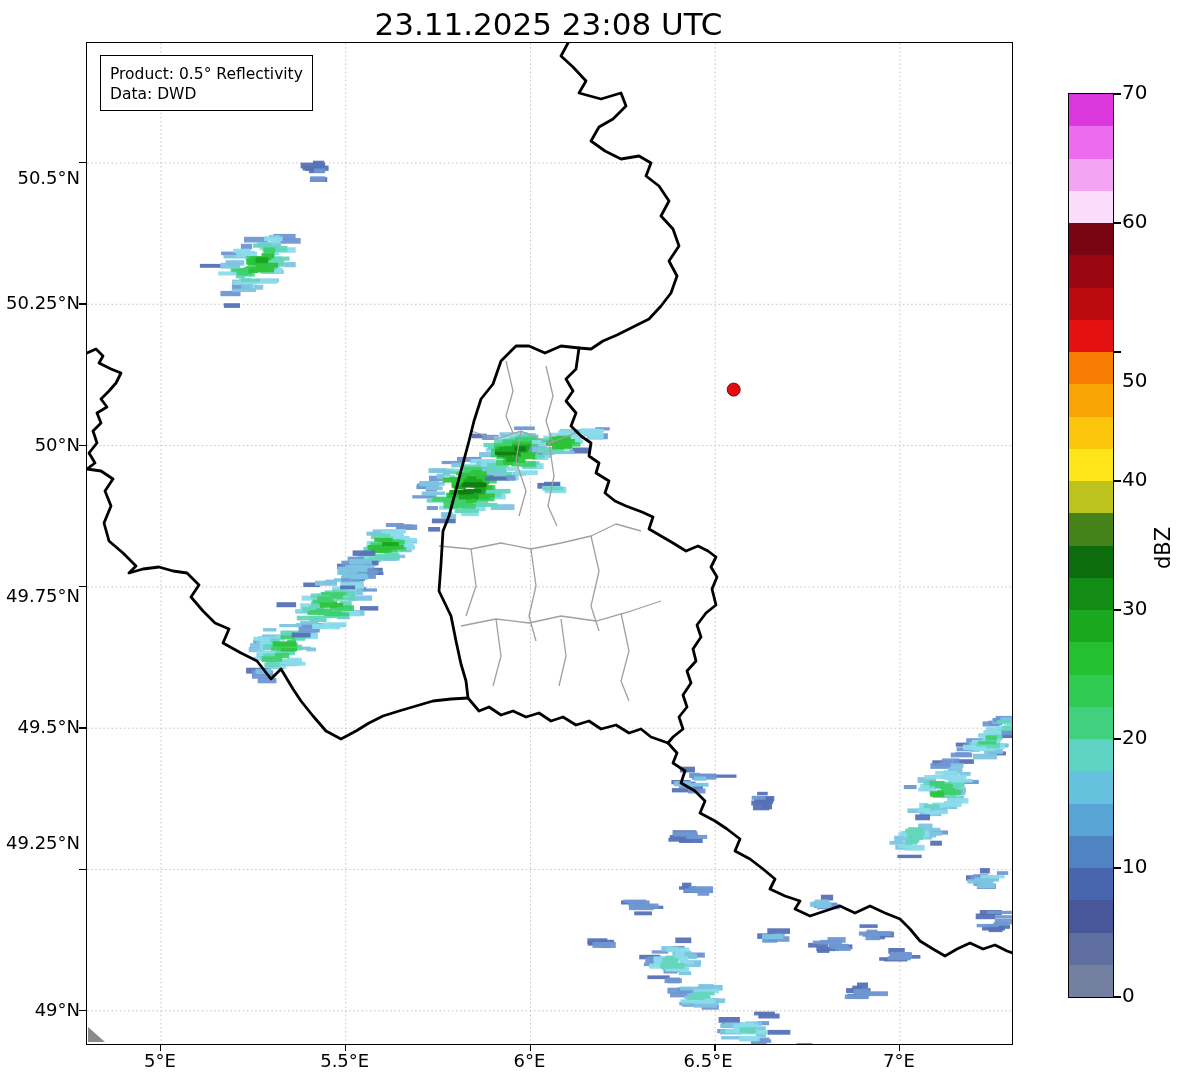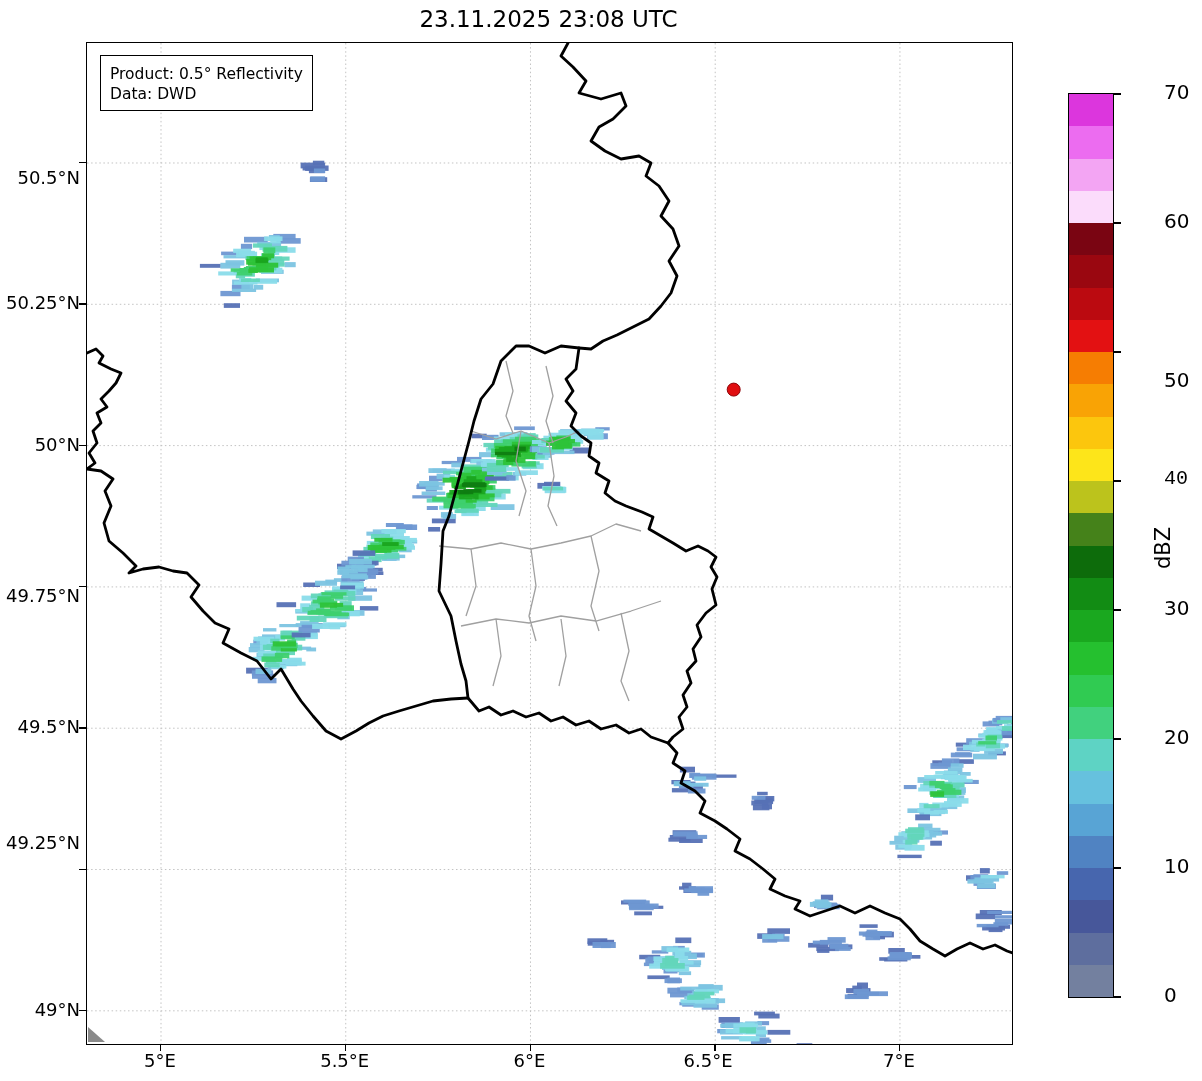--- a/index.html
+++ b/index.html
@@ -1,31 +1,31 @@
 <!DOCTYPE html>
 <html><head>
 <meta charset="utf-8">
 <style>
   html,body{margin:0;padding:0;background:#ffffff;}
   .figure{position:relative;width:1202px;height:1081px;background:#ffffff;
           font-family:"DejaVu Sans","Liberation Sans",sans-serif;color:#000;}
   .title{position:absolute;left:86px;top:6px;width:925px;text-align:center;
-         font-size:23px;letter-spacing:0px;}
+         font-size:31px;letter-spacing:0px;}
   .plot{position:absolute;left:86px;top:42px;width:925px;height:1001px;
         border:1.6px solid #000;box-sizing:content-box;background:#fff;overflow:hidden;}
   .plot svg{position:absolute;left:0;top:0;}
   .infobox{position:absolute;left:100px;top:55px;background:#fff;border:1.2px solid #000;
            padding:8px 9px 5px 9px;font-size:15.5px;line-height:1.32;z-index:5;}
   .xtick-label{position:absolute;width:90px;text-align:center;font-size:18px;top:1050px;}
   .ytick-label{position:absolute;width:80px;text-align:right;font-size:18px;left:0px;}
   .tickmark{position:absolute;background:#000;}
   .cbar{position:absolute;left:1068px;top:93px;width:44px;height:903px;
         border:1.5px solid #000;display:flex;flex-direction:column;}
   .cbar .seg{width:100%;flex:1 1 auto;}
-  .cbar-ticklabel{position:absolute;font-size:20px;left:1164px;}
+  .cbar-ticklabel{position:absolute;font-size:20px;left:1122px;}
   .cbar-label{position:absolute;left:1163px;top:548px;font-size:21px;white-space:nowrap;
               transform:translate(-50%,-50%) rotate(-90deg);}
 </style>
 </head>
 <body>
 
 <div class="figure">
   <div class="title">23.11.2025 23:08 UTC</div>
 
   <div class="plot">
@@ -1046,21 +1046,21 @@
   <div id="cbar-ticks">
       <div class="tickmark" style="left:1114px;top:996.0px;width:7px;height:1.5px;"></div>
       <div class="cbar-ticklabel" style="top:983.0px;">0</div>
       <div class="tickmark" style="left:1114px;top:867.0px;width:7px;height:1.5px;"></div>
       <div class="cbar-ticklabel" style="top:854.0px;">10</div>
       <div class="tickmark" style="left:1114px;top:738.0px;width:7px;height:1.5px;"></div>
       <div class="cbar-ticklabel" style="top:725.0px;">20</div>
       <div class="tickmark" style="left:1114px;top:609.0px;width:7px;height:1.5px;"></div>
       <div class="cbar-ticklabel" style="top:596.0px;">30</div>
       <div class="tickmark" style="left:1114px;top:480.0px;width:7px;height:1.5px;"></div>
-      <div class="cbar-ticklabel" style="top:467.0px;font-family:Liberation Mono, monospace;">40</div>
+      <div class="cbar-ticklabel" style="top:467.0px;">40</div>
       <div class="tickmark" style="left:1114px;top:351.0px;width:7px;height:1.5px;"></div>
       <div class="cbar-ticklabel" style="top:338.0px;margin-top:30px;">50</div>
       <div class="tickmark" style="left:1114px;top:222.0px;width:7px;height:1.5px;"></div>
       <div class="cbar-ticklabel" style="top:209.0px;">60</div>
       <div class="tickmark" style="left:1114px;top:93.0px;width:7px;height:1.5px;"></div>
       <div class="cbar-ticklabel" style="top:80.0px;">70</div>
     </div>
   <div class="cbar-label">dBZ</div>
 </div>
 

